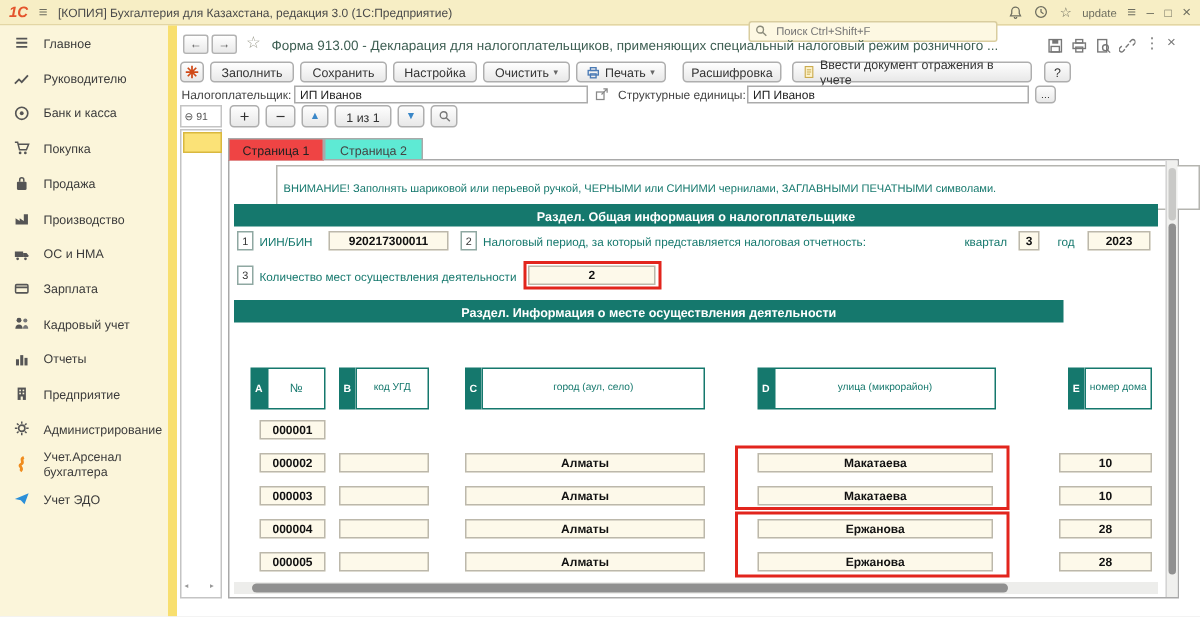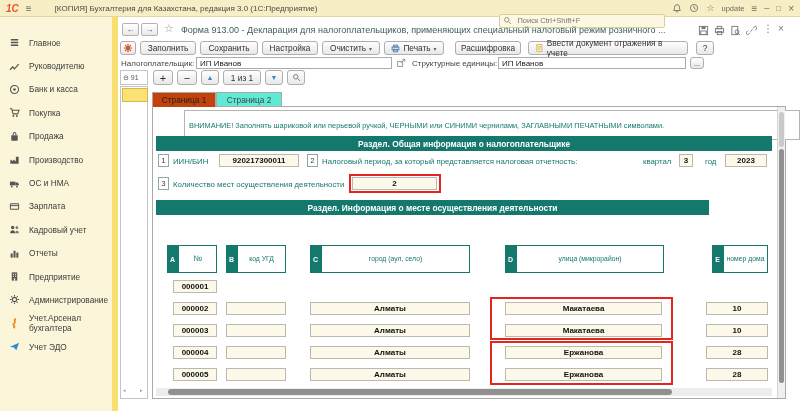--- a/index.html
+++ b/index.html
@@ -26,21 +26,21 @@
   .btn{background:linear-gradient(#fefefe,#e8e8e8);border:1px solid #aeaeae;border-radius:3px;height:14px;
        display:flex;align-items:center;justify-content:center;font-size:8.3px;color:#333;cursor:pointer;gap:3px;padding:0 6px;}
   .fld{background:#fff;border:1px solid #ababab;height:12px;display:flex;align-items:center;font-size:8px;padding:0 3px;color:#222;}
   .lbl{font-size:8px;color:#444;}
   
   .tree{background:#fff;border:1px solid #c4c4c4;}
   .treehead{font-size:7px;color:#555;display:flex;align-items:center;padding-left:2px;background:#fff;border:1px solid #c4c4c4;}
   .selcell{background:#fbe277;border:1px solid #d9b83f;}
   
   .tab{height:15px;display:flex;align-items:center;justify-content:center;font-size:8.3px;border:1px solid #a9a9a9;cursor:pointer;}
-  .tab.active{background:#c2410c;border-bottom:none;z-index:3;color:#222;}
+  .tab.active{background:#ef4444;border-bottom:none;z-index:3;color:#222;}
   .tab.inactive{background:#5eead4;color:#444;}
   
   .formarea{background:#fff;border:1px solid #a9a9a9;}
   .warn{border:1px solid #b5b5b0;color:#15786d;font-size:7.4px;display:flex;align-items:center;padding-left:4px;background:#fff;}
   .tealbar{background:#15786d;color:#fff;font-weight:bold;font-size:8.4px;display:flex;align-items:center;justify-content:center;}
   .tlabel{color:#15786d;font-size:7.8px;white-space:nowrap;}
   .numbox{background:#fff;border:1px solid #8fa8a2;font-size:7.2px;display:flex;align-items:center;justify-content:center;color:#333;}
   .vbox{background:#fdf9ea;border:1px solid #bcb8ab;font-weight:bold;font-size:8px;display:flex;align-items:center;justify-content:center;color:#111;cursor:text;}
   .badge{background:#15786d;color:#fff;font-size:7px;display:flex;align-items:center;justify-content:center;font-weight:bold;}
   .hcell{background:#fff;border:1px solid #15786d;color:#15786d;font-size:6.8px;display:flex;align-items:center;justify-content:center;text-align:center;line-height:1.1;}
@@ -52,21 +52,21 @@
   svg{display:block;}
 </style>
 </head>
 <body>
 
 <div id="app">
 
   <div class="abs flex titlebar" style="padding:0 6px;gap:7px;">
     <span class="logo">1С</span>
     <span class="tbicon" style="font-size:10px;">≡</span>
-    <span style="white-space:nowrap;margin-left:16px;">[КОПИЯ] Бухгалтерия для Казахстана, редакция 3.0  (1С:Предприятие)</span>
+    <span style="white-space:nowrap;">[КОПИЯ] Бухгалтерия для Казахстана, редакция 3.0  (1С:Предприятие)</span>
     <span style="flex:1;"></span>
     <span class="searchbox flex" style="width:158px;padding:0 3px;gap:3px;">
       <svg width="9" height="9" viewBox="0 0 12 12">
           <circle cx="5" cy="5" r="3" fill="none" stroke="#8a8a7a" stroke-width="1.2"></circle>
           <path d="M7.5 7.5l3 3" stroke="#8a8a7a" stroke-width="1.2"></path>
         </svg>
       <input placeholder="Поиск Ctrl+Shift+F" style="">
     </span>
     <svg width="10" height="10" viewBox="0 0 12 12">
         <path d="M6 2a3 3 0 013 3v2l1 2H2l1-2V5a3 3 0 013-3z" fill="none" stroke="#6d6d5f" stroke-width="1"></path>
@@ -77,21 +77,21 @@
         <path d="M6 3.5V6l2 1.4" stroke="#6d6d5f" fill="none"></path>
       </svg>
     <span class="tbicon">☆</span>
     <span style="font-size:7.5px;color:#6d6d5f;">update</span>
     <span class="tbicon" style="font-size:10px;">≡</span>
     <span class="tbicon">–</span>
     <span class="tbicon" style="font-size:8px;">□</span>
     <span class="tbicon" style="font-size:10px;">×</span>
   </div>
 
-  <div class="abs sidebar" style="padding-top:14px;">
+  <div class="abs sidebar" style="padding-top:0;">
     <div class="side-item">
       <svg width="11" height="11" viewBox="0 0 12 12">
           <path d="M2 3h8M2 6h8M2 9h8" stroke="#555" stroke-width="1.4"></path>
         </svg>
       <span>Главное</span>
     </div>
     <div class="side-item">
       <svg width="11" height="11" viewBox="0 0 12 12">
           <path d="M1 9.5l3-3 2 2 4.5-5" fill="none" stroke="#555" stroke-width="1.3"></path>
         </svg>

